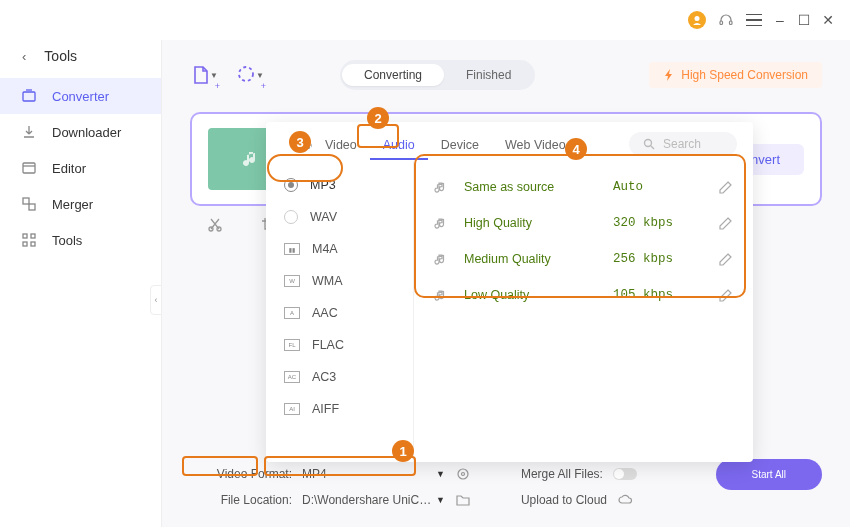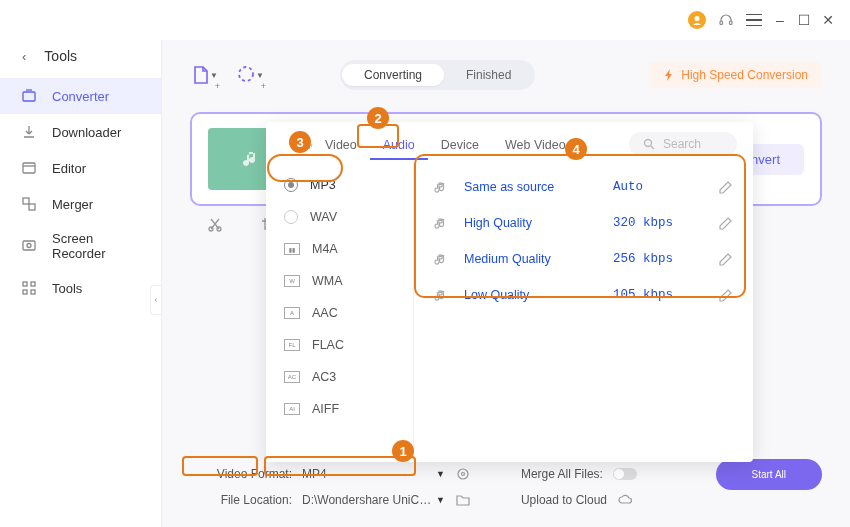--- a/index.html
+++ b/index.html
@@ -55,21 +55,21 @@
 .search-wrap { margin-left: auto; background: #f5f5f7; border-radius: 14px; padding: 5px 14px; display: flex; align-items: center; gap: 8px; font-size: 12px; color: #bbb; width: 108px; }
 .panel-body { flex: 1; display: flex; min-height: 0; }
 .fmt-list { width: 148px; border-right: 1px solid #f0f0f0; overflow-y: auto; padding: 8px 0; text-align: center; }
 .fmt-item { display: flex; align-items: center; gap: 12px; padding: 9px 18px; font-size: 12.5px; color: #555; cursor: pointer; }
 .fmt-item.sel { color: #333; }
 .fmt-item .dot { width: 14px; height: 14px; border: 1px solid #ccc; border-radius: 50%; display: flex; align-items: center; justify-content: center; }
 .fmt-item.sel .dot { border-color: #888; }
 .fmt-item.sel .dot::after { content: ''; width: 6px; height: 6px; background: #888; border-radius: 50%; }
 .fmt-item .fmt-ico { width: 16px; height: 12px; border: 1px solid #aaa; display: flex; align-items: center; justify-content: center; font-size: 6px; color: #888; }
 .quality-list { flex: 1; padding: 8px 0; overflow-y: auto; }
-.q-item { display: flex; gap: 16px; padding: 11px 20px; font-size: 12.5px; color: #1d4ed8; cursor: pointer; }
+.q-item { display: flex; gap: 16px; padding: 11px 20px; font-size: 12.5px; color: #4d7c0f; cursor: pointer; }
 .q-item .mus { width: 14px; height: 14px; color: #aaa; }
 .q-item .q-name { flex: 1; }
 .q-item .q-rate { width: 90px; font-family: Liberation Mono, monospace; }
 .q-item .ed { width: 14px; height: 14px; color: #aaa; cursor: pointer; }
 
 .annot { position: absolute; width: 22px; height: 22px; background: #e67a1a; color: #fff; border-radius: 50%; font-size: 13px; font-weight: 600; display: flex; align-items: center; justify-content: center; z-index: 50; pointer-events: none; }
 .annot-box { position: absolute; border: 2px solid #e67a1a; border-radius: 6px; z-index: 49; pointer-events: none; }
 
 svg { display: block; }
 </style>
@@ -134,29 +134,20 @@
       <span>Editor</span>
     </div>
     <div class="nav-item">
       <span class="ico">
           <svg width="18" height="18" viewBox="0 0 18 18" fill="none" stroke="#888" stroke-width="1.3">
             <rect x="3" y="3" width="6" height="6"></rect>
             <rect x="9" y="9" width="6" height="6"></rect>
           </svg>
         </span>
       <span>Merger</span>
-    </div>
-    <div class="nav-item">
-      <span class="ico">
-          <svg width="18" height="18" viewBox="0 0 18 18" fill="none" stroke="#888" stroke-width="1.3">
-            <rect x="3" y="4" width="12" height="9" rx="1"></rect>
-            <circle cx="9" cy="8.5" r="2"></circle>
-          </svg>
-        </span>
-      <span>Screen Recorder</span>
     </div>
     <div class="nav-item">
       <span class="ico">
           <svg width="18" height="18" viewBox="0 0 18 18" fill="none" stroke="#888" stroke-width="1.3">
             <rect x="3" y="3" width="4" height="4"></rect>
             <rect x="11" y="3" width="4" height="4"></rect>
             <rect x="3" y="11" width="4" height="4"></rect>
             <rect x="11" y="11" width="4" height="4"></rect>
           </svg>
         </span>

